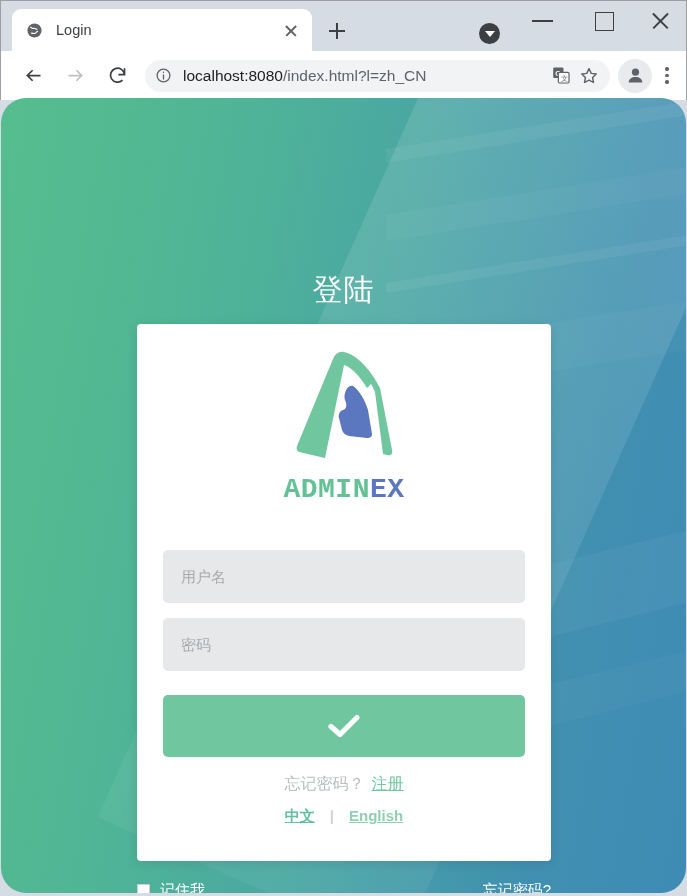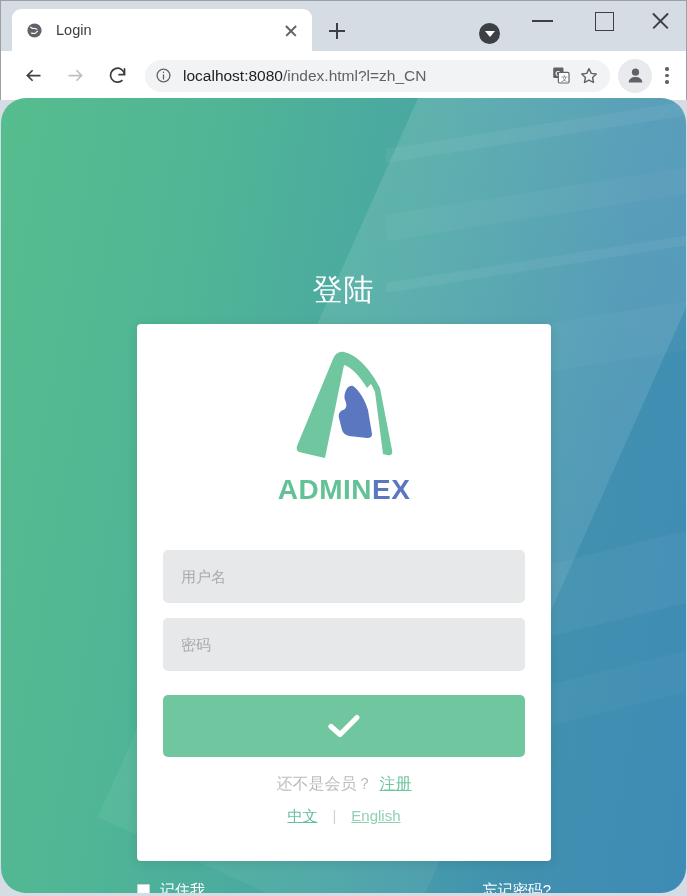--- a/index.html
+++ b/index.html
@@ -151,21 +151,21 @@
 
   .card {
     position: absolute; left: 136px; top: 226px;
     width: 414px; height: 537px;
     background: #fff; border-radius: 4px;
     box-shadow: 0 2px 12px rgba(0,0,0,0.10);
   }
 
   .logo-wrap {
     position: absolute; left: 0; top: 16px; width: 414px;
-    display: flex; flex-direction: column; align-items: center;
+    display: flex; flex-direction: column; align-items: center; font-family: Liberation Mono, monospace;
   }
   .logo-mark { width: 130px; height: 130px; }
   .logo-text {
     margin-top: 4px; font-size: 28px; font-weight: bold; letter-spacing: 0.5px;
   }
   .logo-text .g { color: #63c295; }
   .logo-text .b { color: #5b77c0; }
 
   .field {
     position: absolute; left: 26px; width: 362px; height: 53px;
@@ -187,21 +187,21 @@
 
   .signup-row {
     position: absolute; left: 0; top: 450px; width: 414px;
     text-align: center; font-size: 16px;
   }
   .signup-q { color: #b9bdc0; }
   .signup-link { color: #6fc69f; margin-left: 7px; margin-top: 27px; }
 
   .lang-row {
     position: absolute; left: 0; top: 483px; width: 414px;
-    text-align: center; font-size: 15px;
+    text-align: center; font-size: 15px; font-weight: bold;
   }
   .lang-active { color: #63c0a0; }
   .lang-sep { color: #cfd3d6; margin: 0 15px; }
   .lang-other { color: #8fd0b3; }
 
   .bottom-row {
     position: absolute; left: 136px; top: 783px; width: 414px;
     display: flex; align-items: center; justify-content: space-between;
     font-size: 15px; color: #fff;
   }
@@ -325,21 +325,21 @@
 
       <div class="submit">
         <span class="check-glyph">
           <svg viewBox="0 0 34 26" width="34" height="26" fill="none" stroke="#fff" stroke-width="5.2" stroke-linecap="round" stroke-linejoin="round">
             <path d="M4 13.5 L13 21.5 L30 4.5"></path>
           </svg>
         </span>
       </div>
 
       <div class="signup-row">
-        <span class="signup-q">还不是会员？</span><a class="signup-link" href="#">注册</a>
+        <span class="signup-q">忘记密码？</span><a class="signup-link" href="#">注册</a>
       </div>
 
       <div class="lang-row">
         <a class="lang-active" href="#">中文</a><span class="lang-sep">|</span><a class="lang-other" href="#">English</a>
       </div>
     </div>
 
     <div class="bottom-row">
       <label class="remember">
         <span class="remember-box"></span>

